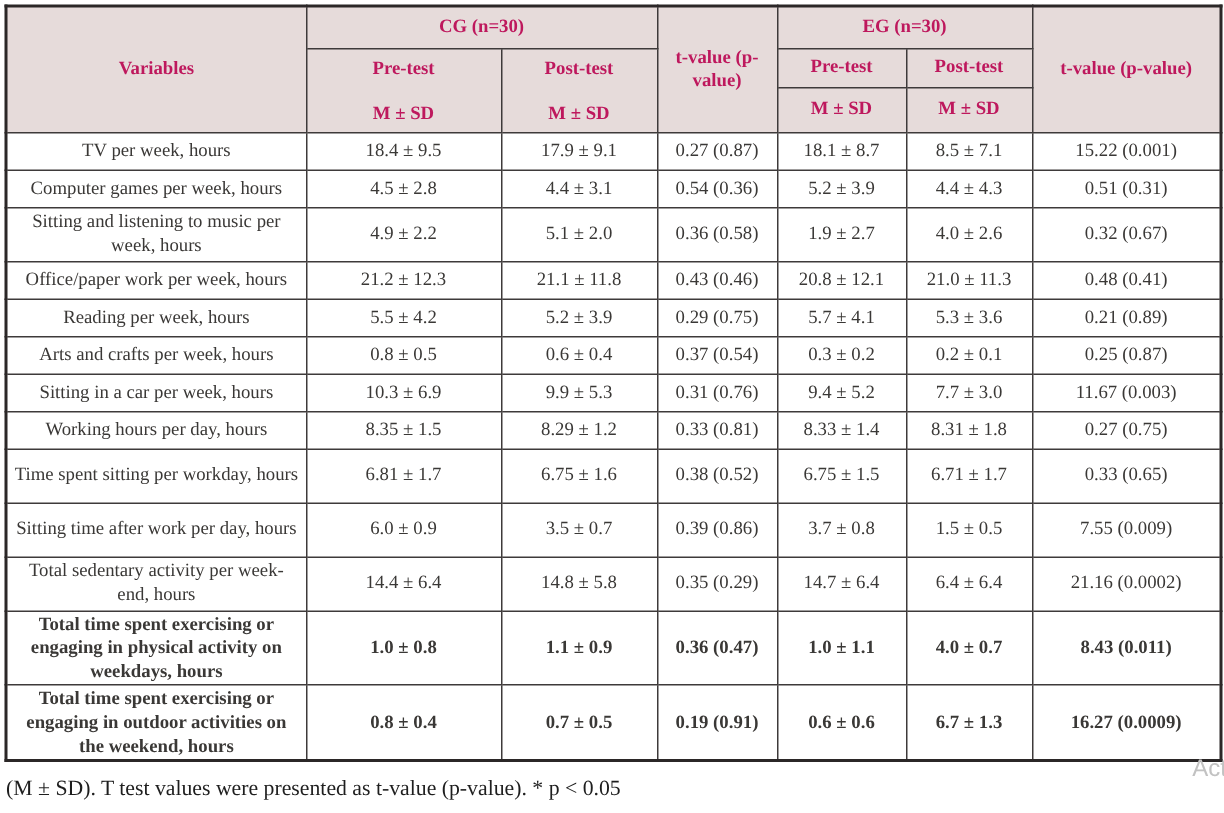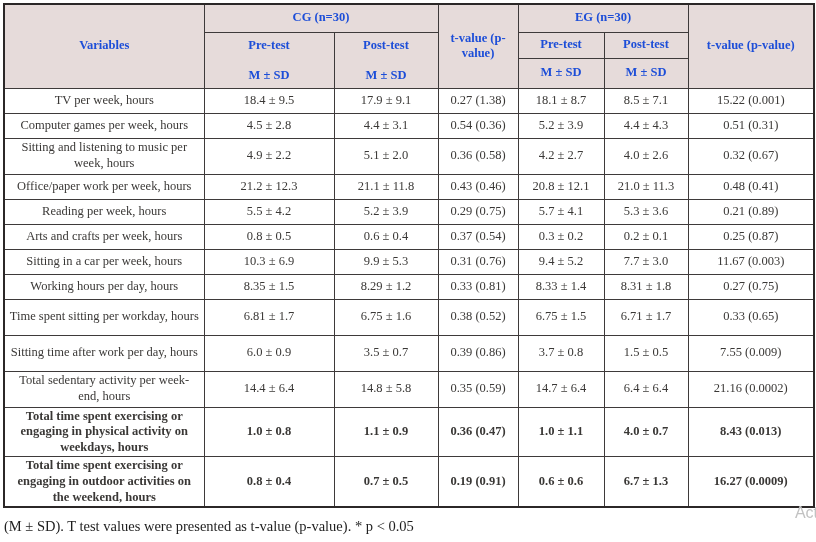--- a/index.html
+++ b/index.html
@@ -9,21 +9,21 @@
   }
   .page{position:absolute;inset:0;}
   table.results{
     border-collapse:collapse;table-layout:fixed;width:810px;
     margin:3px 0 0 3px;border:2px solid #2b2727;
   }
   th,td{
     border:1px solid #3e3a3a;text-align:center;vertical-align:middle;
     font-size:12.5px;padding:1px 4px;line-height:1.25;
   }
-  thead th{background:#e6dbda;font-weight:bold;color:#1d4ed8;}
+  thead th{background:#e6dbda;font-weight:bold;color:#be185d;}
   tr.hrow1{height:28px;}
   tr.hrow2{height:25px;}
   tr.hrow3{height:28px;}
   th.stacked .stack{
     display:flex;flex-direction:column;justify-content:space-between;
     height:46px;padding:4px 0 3px 0;
   }
   tbody tr.rs{height:25px;}
   tbody tr.rm{height:36px;}
   tbody tr.rl{height:46px;font-weight:bold;}
@@ -79,40 +79,40 @@
       <tr class="hrow3">
         <th>M ± SD</th>
         <th>M ± SD</th>
       </tr>
     </thead>
     <tbody>
       <tr class="rs">
         <td>TV per week, hours</td>
         <td>18.4 ± 9.5</td>
         <td>17.9 ± 9.1</td>
-        <td>0.27 (1.38)</td>
+        <td>0.27 (0.87)</td>
         <td>18.1 ± 8.7</td>
         <td>8.5 ± 7.1</td>
         <td>15.22 (0.001)</td>
       </tr>
       <tr class="rs">
         <td>Computer games per week, hours</td>
         <td>4.5 ± 2.8</td>
         <td>4.4 ± 3.1</td>
         <td>0.54 (0.36)</td>
         <td>5.2 ± 3.9</td>
         <td>4.4 ± 4.3</td>
         <td>0.51 (0.31)</td>
       </tr>
       <tr class="rm">
         <td>Sitting and listening to music per week, hours</td>
         <td>4.9 ± 2.2</td>
         <td>5.1 ± 2.0</td>
         <td>0.36 (0.58)</td>
-        <td>4.2 ± 2.7</td>
+        <td>1.9 ± 2.7</td>
         <td>4.0 ± 2.6</td>
         <td>0.32 (0.67)</td>
       </tr>
       <tr class="rs">
         <td>Office/paper work per week, hours</td>
         <td>21.2 ± 12.3</td>
         <td>21.1 ± 11.8</td>
         <td>0.43 (0.46)</td>
         <td>20.8 ± 12.1</td>
         <td>21.0 ± 11.3</td>
@@ -169,33 +169,33 @@
         <td>3.5 ± 0.7</td>
         <td>0.39 (0.86)</td>
         <td>3.7 ± 0.8</td>
         <td>1.5 ± 0.5</td>
         <td>7.55 (0.009)</td>
       </tr>
       <tr class="rm">
         <td>Total sedentary activity per week-end, hours</td>
         <td>14.4 ± 6.4</td>
         <td>14.8 ± 5.8</td>
-        <td>0.35 (0.59)</td>
+        <td>0.35 (0.29)</td>
         <td>14.7 ± 6.4</td>
         <td>6.4 ± 6.4</td>
         <td>21.16 (0.0002)</td>
       </tr>
       <tr class="rl">
         <td>Total time spent exercising or engaging in physical activity on weekdays, hours</td>
         <td>1.0 ± 0.8</td>
         <td>1.1 ± 0.9</td>
         <td>0.36 (0.47)</td>
         <td>1.0 ± 1.1</td>
         <td>4.0 ± 0.7</td>
-        <td>8.43 (0.013)</td>
+        <td>8.43 (0.011)</td>
       </tr>
       <tr class="rl">
         <td>Total time spent exercising or engaging in outdoor activities on the weekend, hours</td>
         <td>0.8 ± 0.4</td>
         <td>0.7 ± 0.5</td>
         <td>0.19 (0.91)</td>
         <td>0.6 ± 0.6</td>
         <td>6.7 ± 1.3</td>
         <td>16.27 (0.0009)</td>
       </tr>

